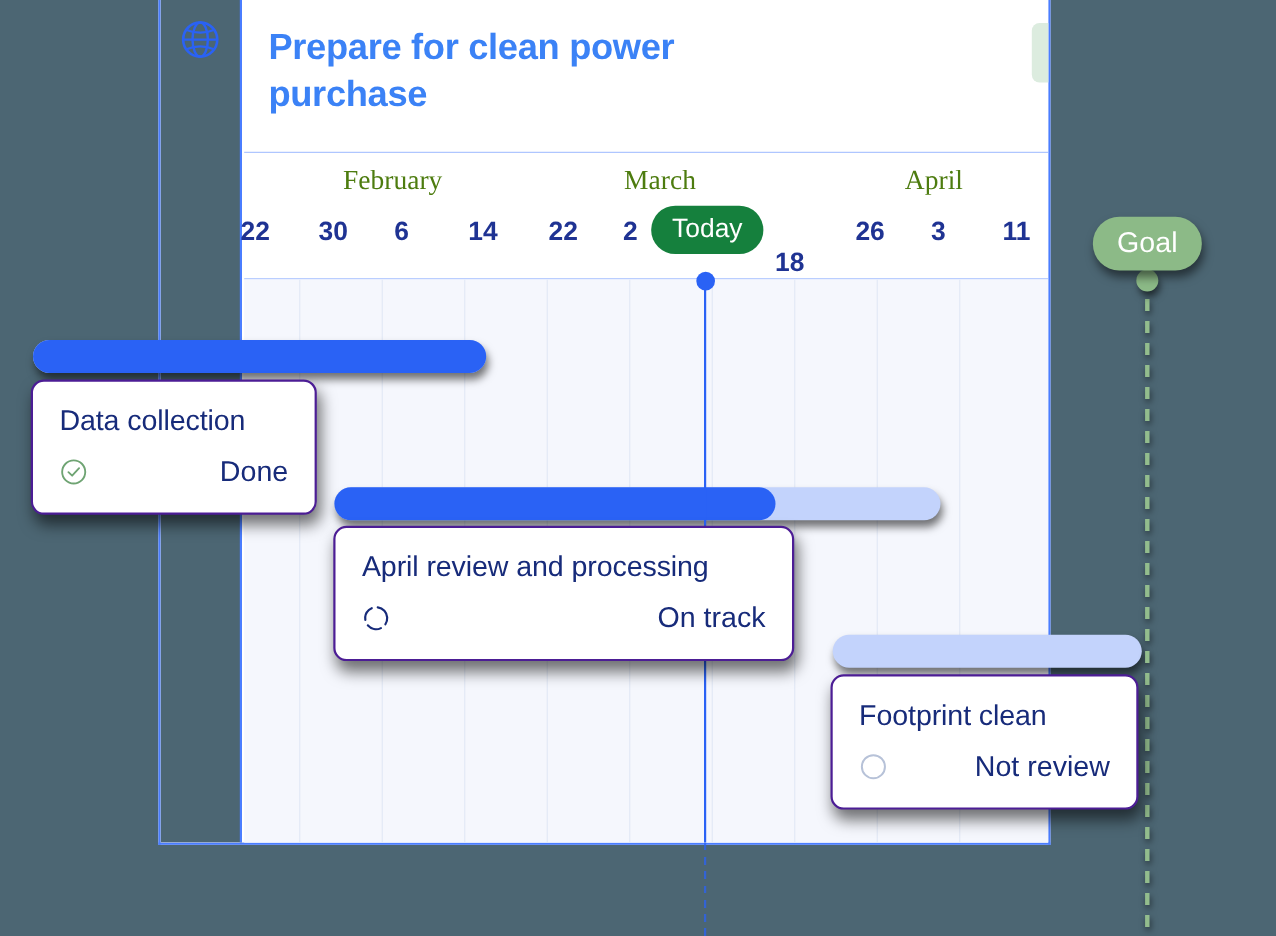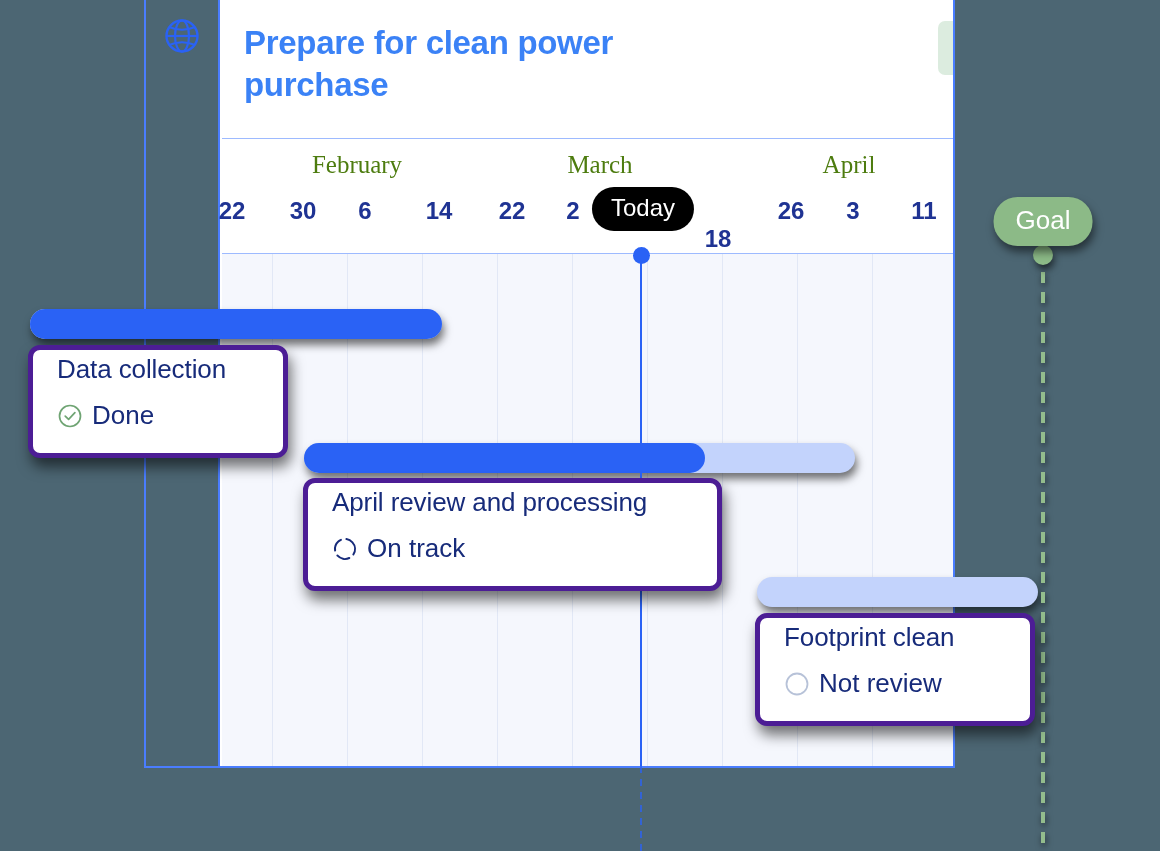--- a/index.html
+++ b/index.html
@@ -114,21 +114,21 @@
     font-size: 24px;
     font-weight: 700;
     color: #1f3393;
     transform: translateX(-50%);
     white-space: nowrap;
   }
   #today-pill {
     position: absolute;
     top: 48px;
     transform: translateX(-50%);
-    background: #000000;
+    background: #15803d;
     color: #ffffff;
     font-size: 24px;
     border-radius: 22px;
     padding: 7px 19px 9px 19px;
     white-space: nowrap;
     z-index: 5;
   }
 
   
   #grid-body {
@@ -216,39 +216,40 @@
     top: 0;
     bottom: 0;
     border-radius: 15px;
     background: #2a62f5;
   }
 
   
   .task-card {
     position: absolute;
     background: #ffffff;
-    border: 5px solid #4c1d95;
+    border: 2px solid #4c1d95;
     border-radius: 12px;
     box-shadow: 3px 9px 14px rgba(0,0,0,.55);
     z-index: 25;
     box-sizing: border-box;
-    padding: 4px 24px 22px 24px;
+    padding: 20px 24px 22px 24px;
   }
   .task-title {
     font-size: 26px;
     font-weight: 500;
     color: #172b7a;
     letter-spacing: -0.1px;
     white-space: nowrap;
   }
   .task-status-row {
     display: flex;
     align-items: center;
     gap: 9px;
     margin-top: 15px;
+    justify-content: space-between;
   }
   .task-status-text {
     font-size: 26px;
     color: #172b7a;
     white-space: nowrap;
   }
   .status-icon {
     display: block;
     flex: 0 0 auto;
   }

